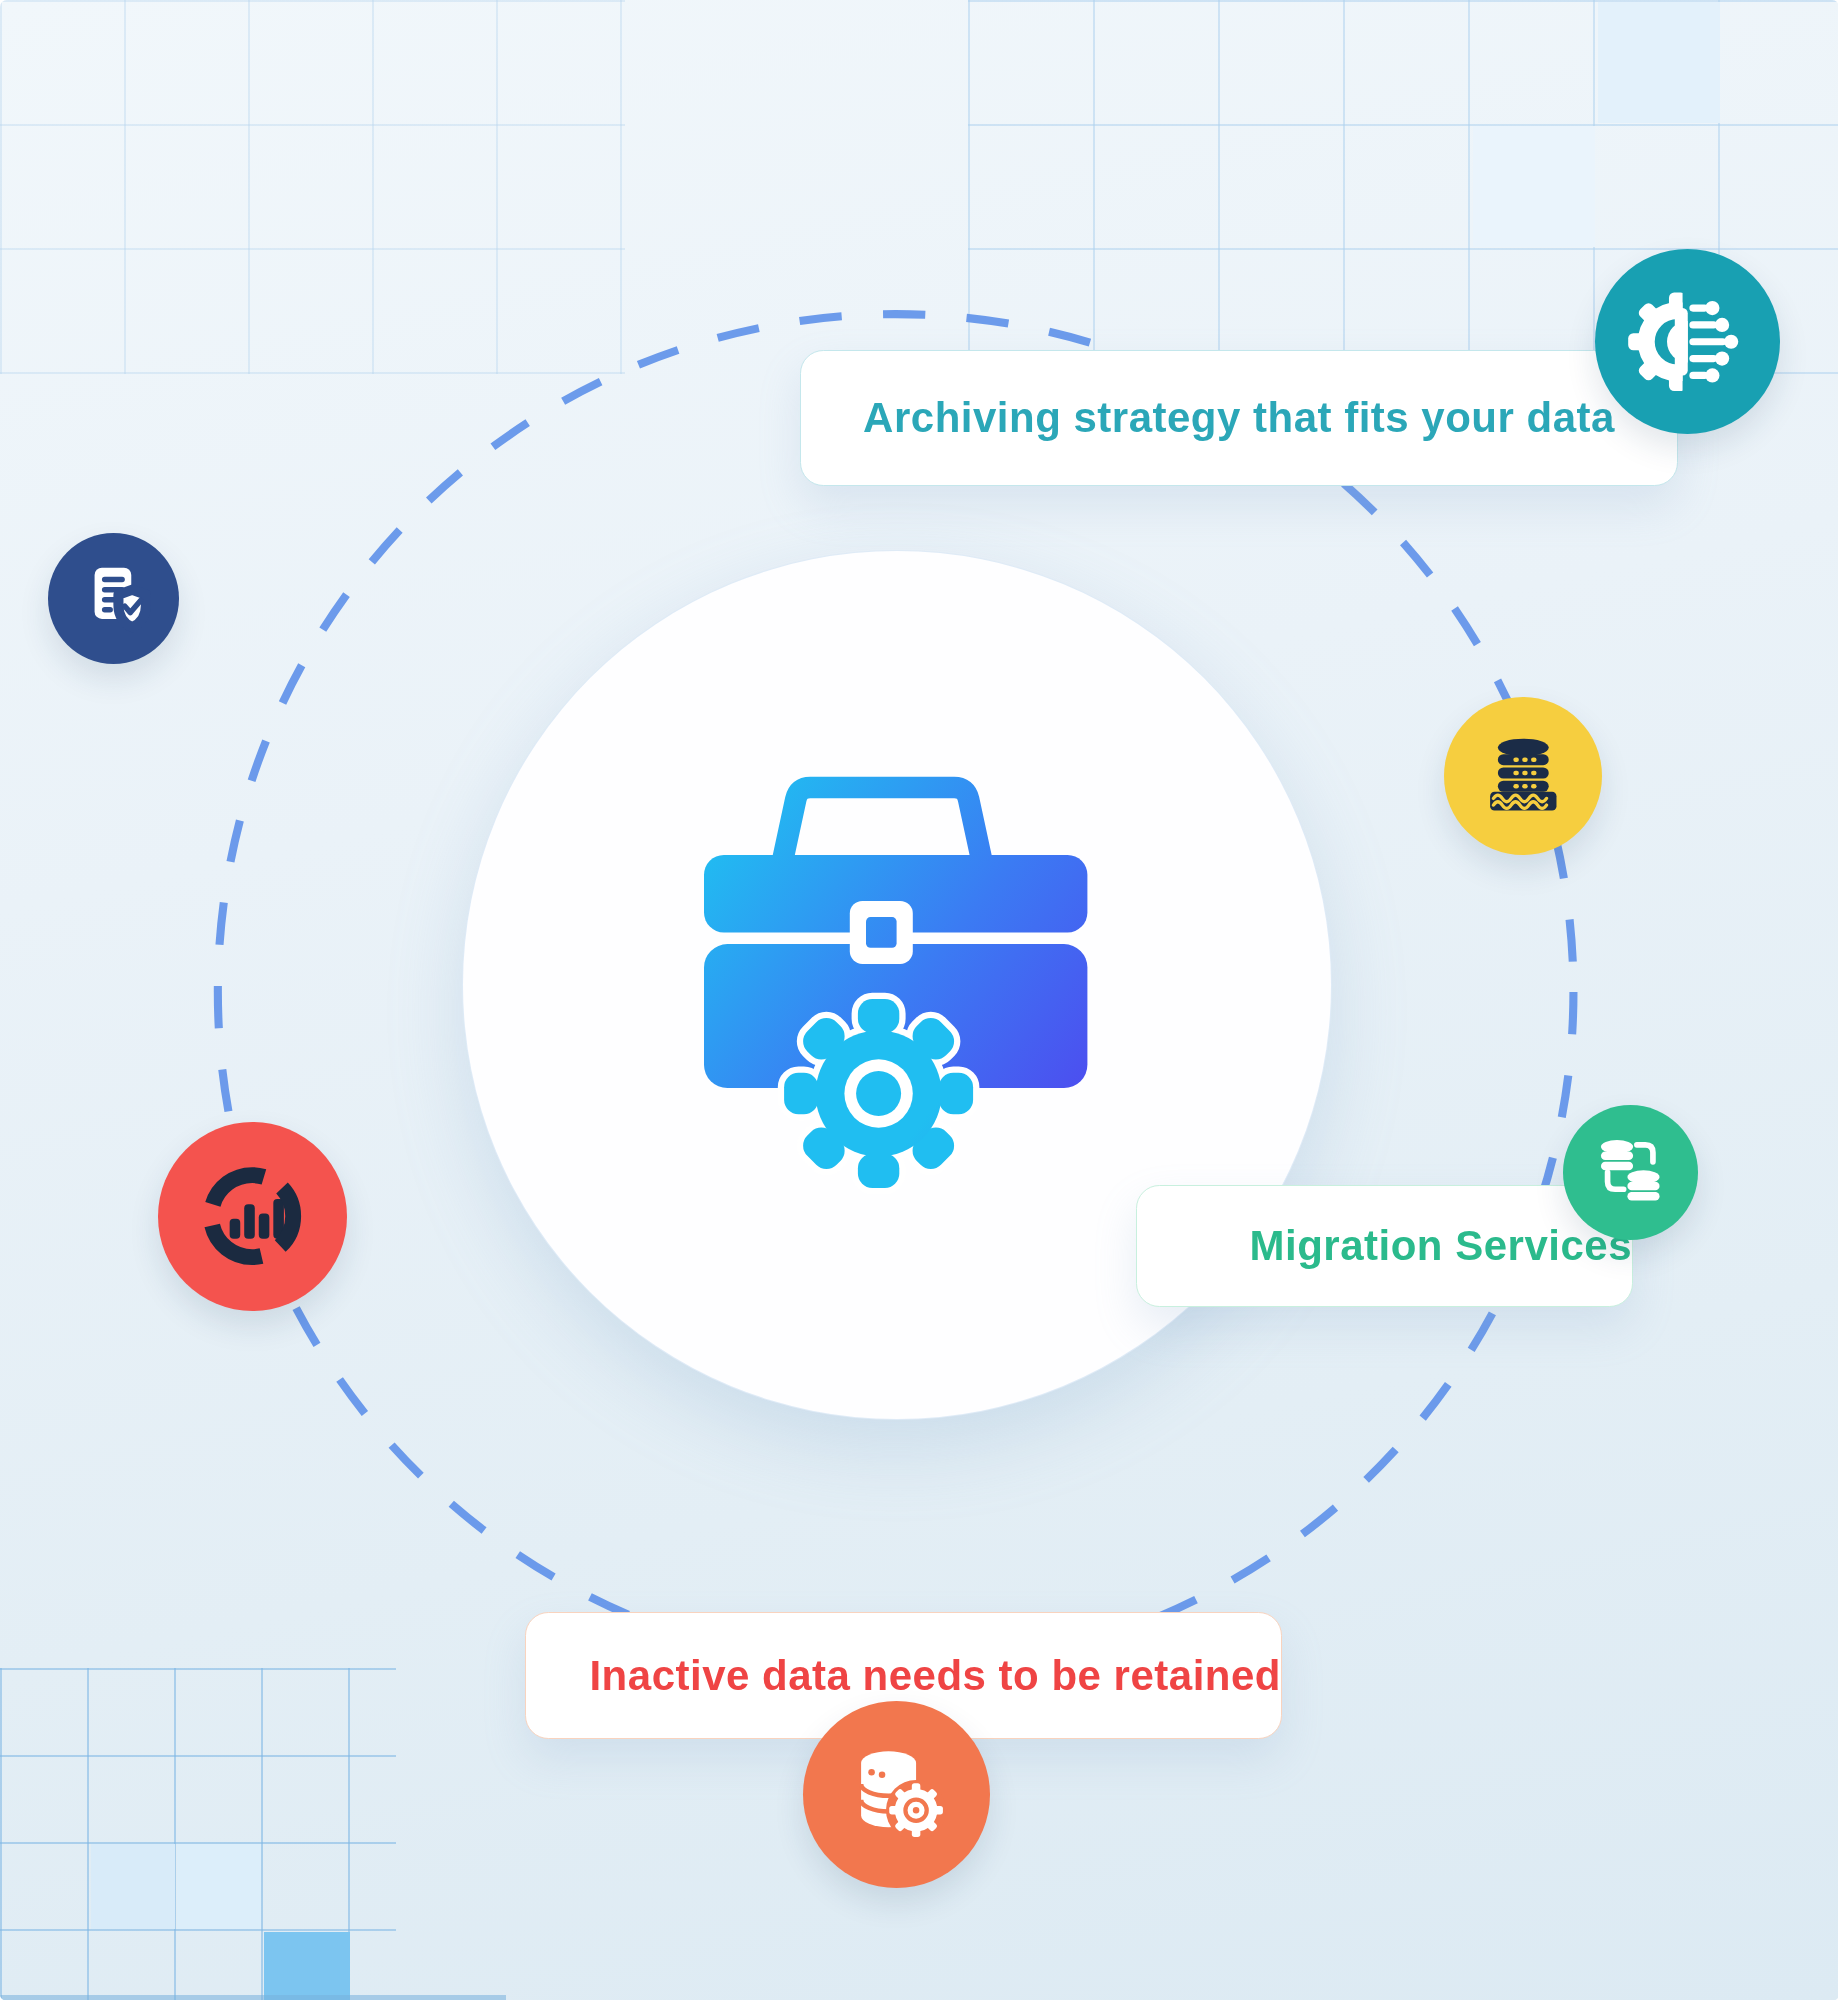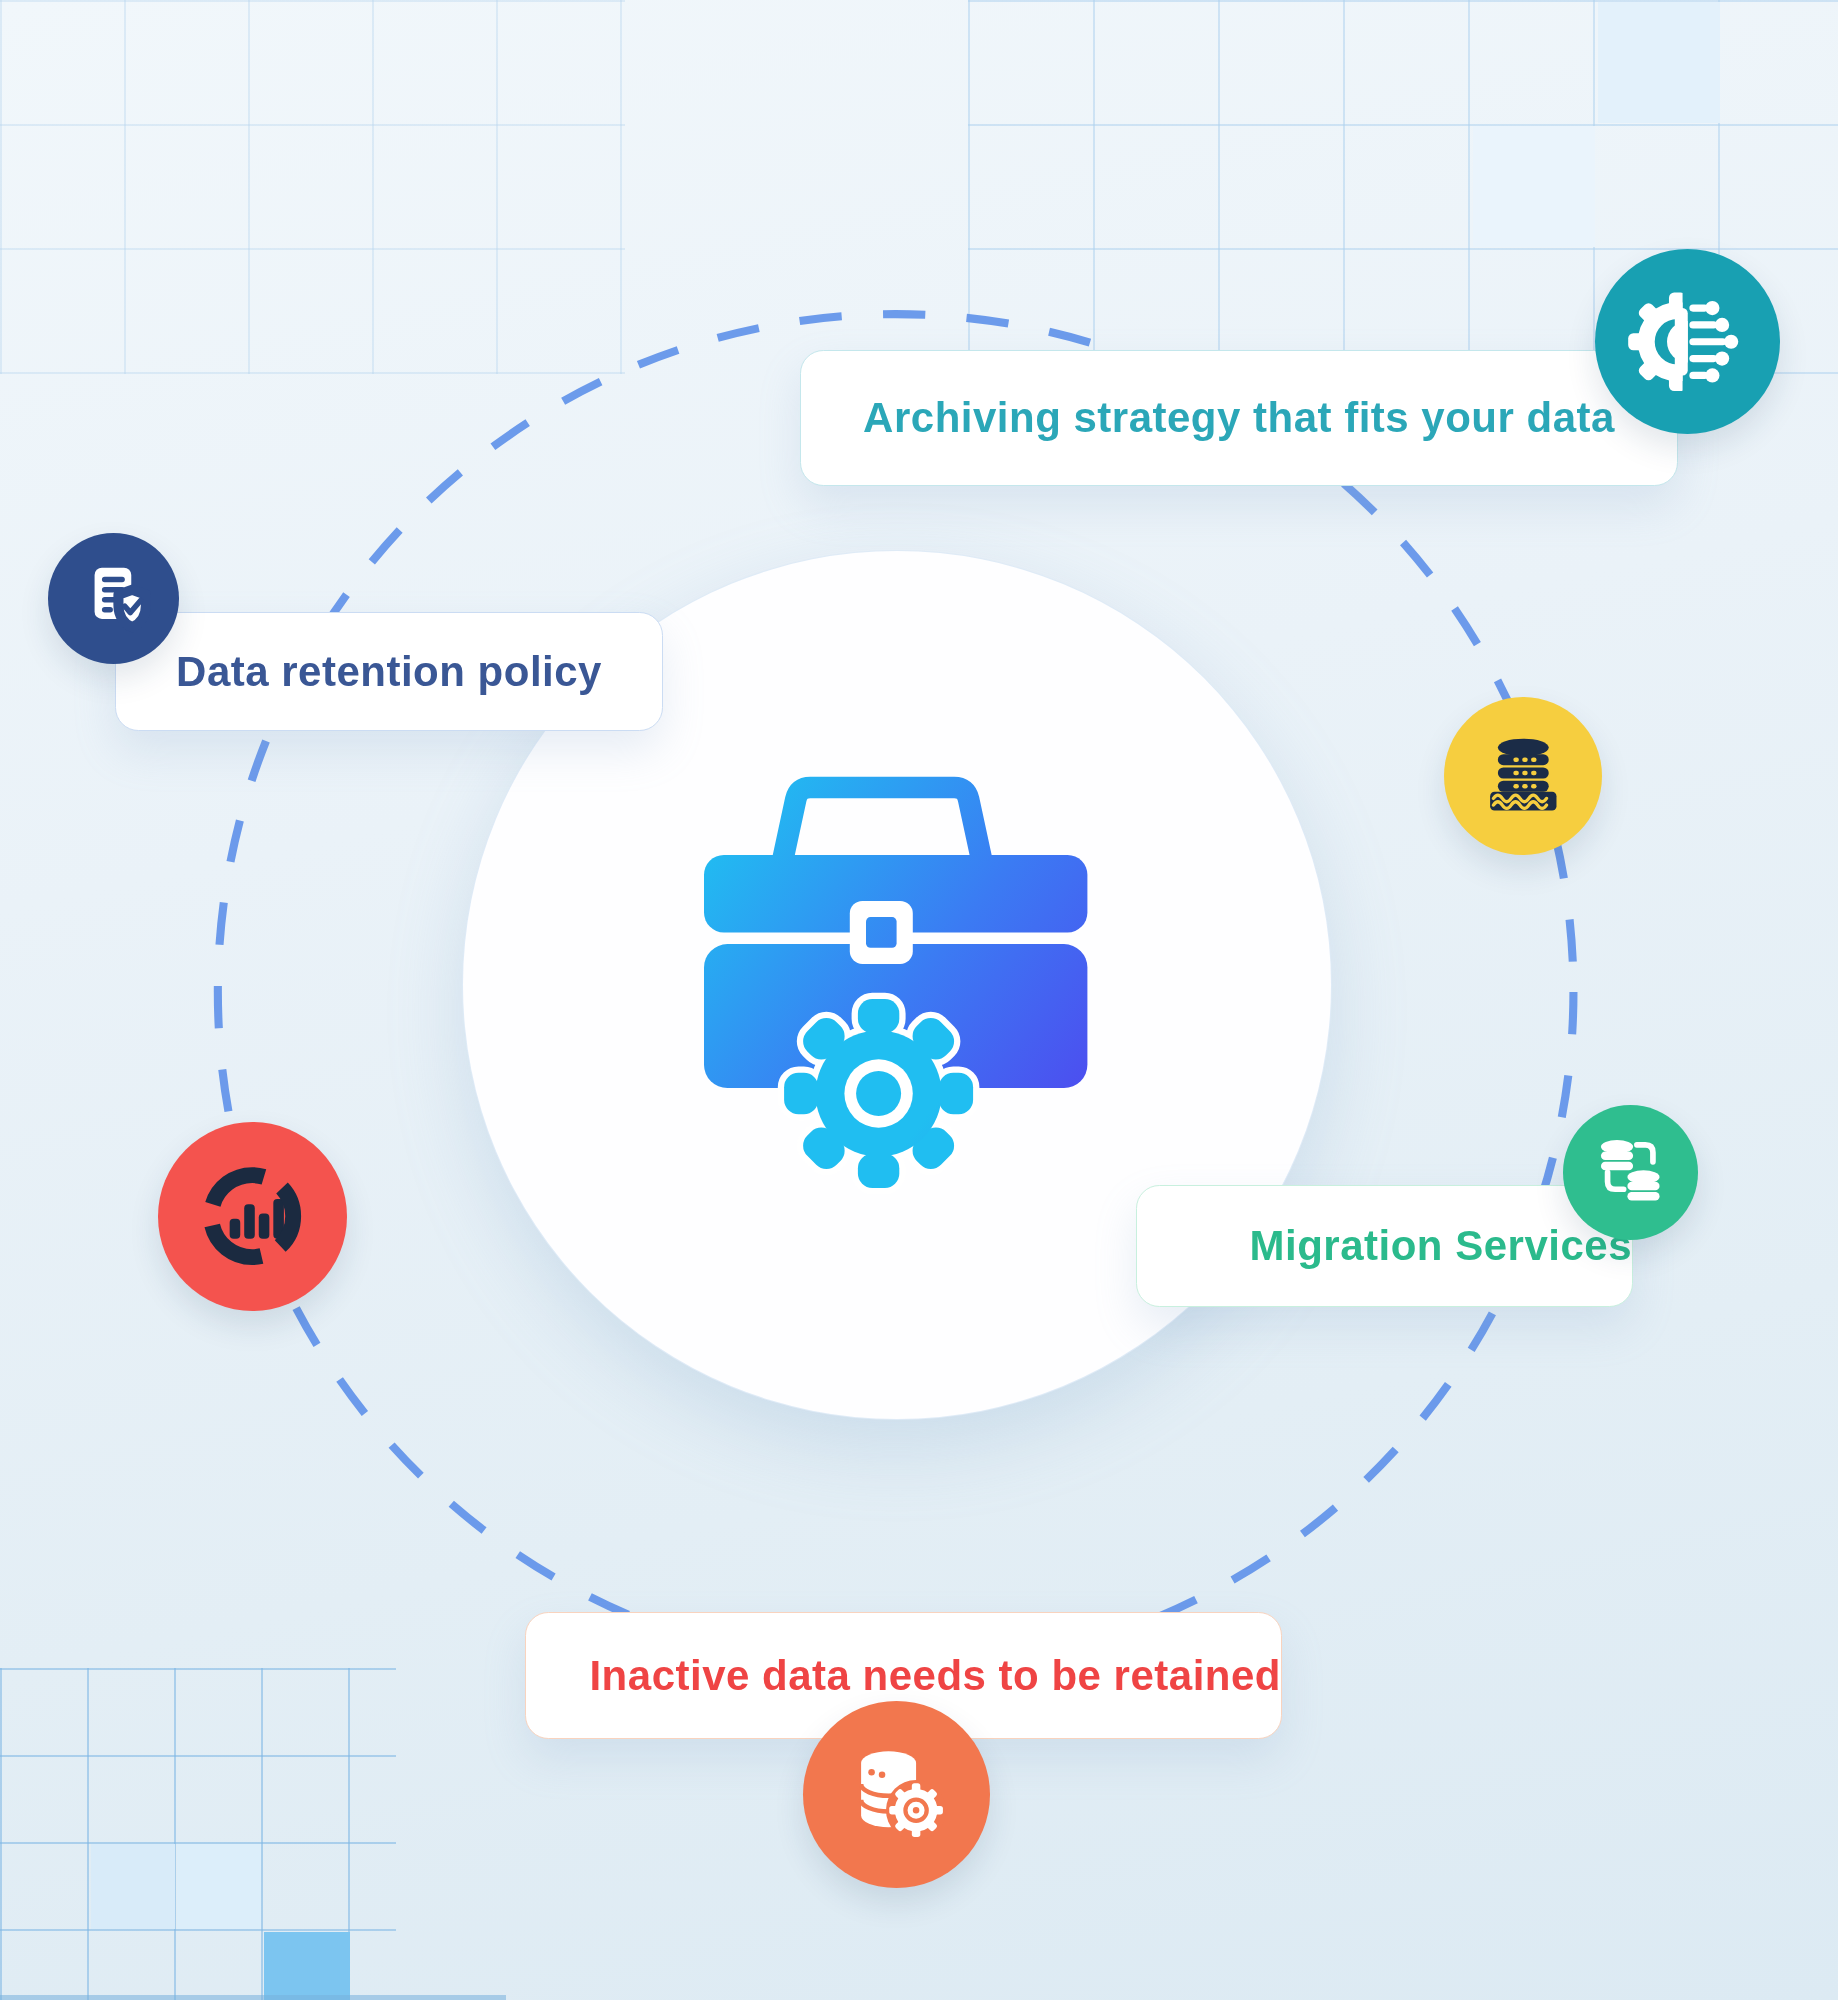--- a/index.html
+++ b/index.html
@@ -1,19 +1,20 @@
 <!DOCTYPE html>
 <html style="font-size:14.4px"><head>
 <meta charset="utf-8">
 <style>
   html,body{margin:0;padding:0;}
   body{font-family:"Liberation Sans","DejaVu Sans",sans-serif;}
   #stage{
     position:relative;width:1839px;height:2001px;overflow:hidden;
     background:linear-gradient(168deg,#F1F7FB 0%,#EAF2F8 38%,#E3EEF5 70%,#DCEAF3 100%);
+    border-radius:7px;
   }
   
   .grid{position:absolute;pointer-events:none;}
   .grid-tl{left:0;top:0;width:625px;height:374px;
     background-image:
       repeating-linear-gradient(to right,rgba(183,213,238,.38) 0 1.8px,transparent 1.8px 124px),
       repeating-linear-gradient(to bottom,rgba(183,213,238,.38) 0 1.8px,transparent 1.8px 124px);}
   .grid-tr{left:968px;top:0;width:870px;height:374px;
     background-image:
       repeating-linear-gradient(to right,rgba(172,208,238,.50) 0 1.8px,transparent 1.8px 125px),
@@ -151,23 +152,20 @@
         <circle r="70"></circle>
       </g>
       <circle r="38" fill="#FFFFFF"></circle>
       <circle r="25" fill="url(#bgrad)"></circle>
     </g>
   </svg>
 
   <div class="pill" id="pill-archiving">
     <span>Archiving strategy that fits your data</span>
   </div>
-  <div class="pill" id="pill-retention">
-    <span>Data retention policy</span>
-  </div>
   <div class="pill" id="pill-migration">
     <span>Migration Services</span>
   </div>
   <div class="pill" id="pill-inactive">
     <span>Inactive data needs to be retained</span>
   </div>
 
   <div class="icon-circle" id="icon-ai">
     <svg viewBox="0 0 100 100">
       <defs>

